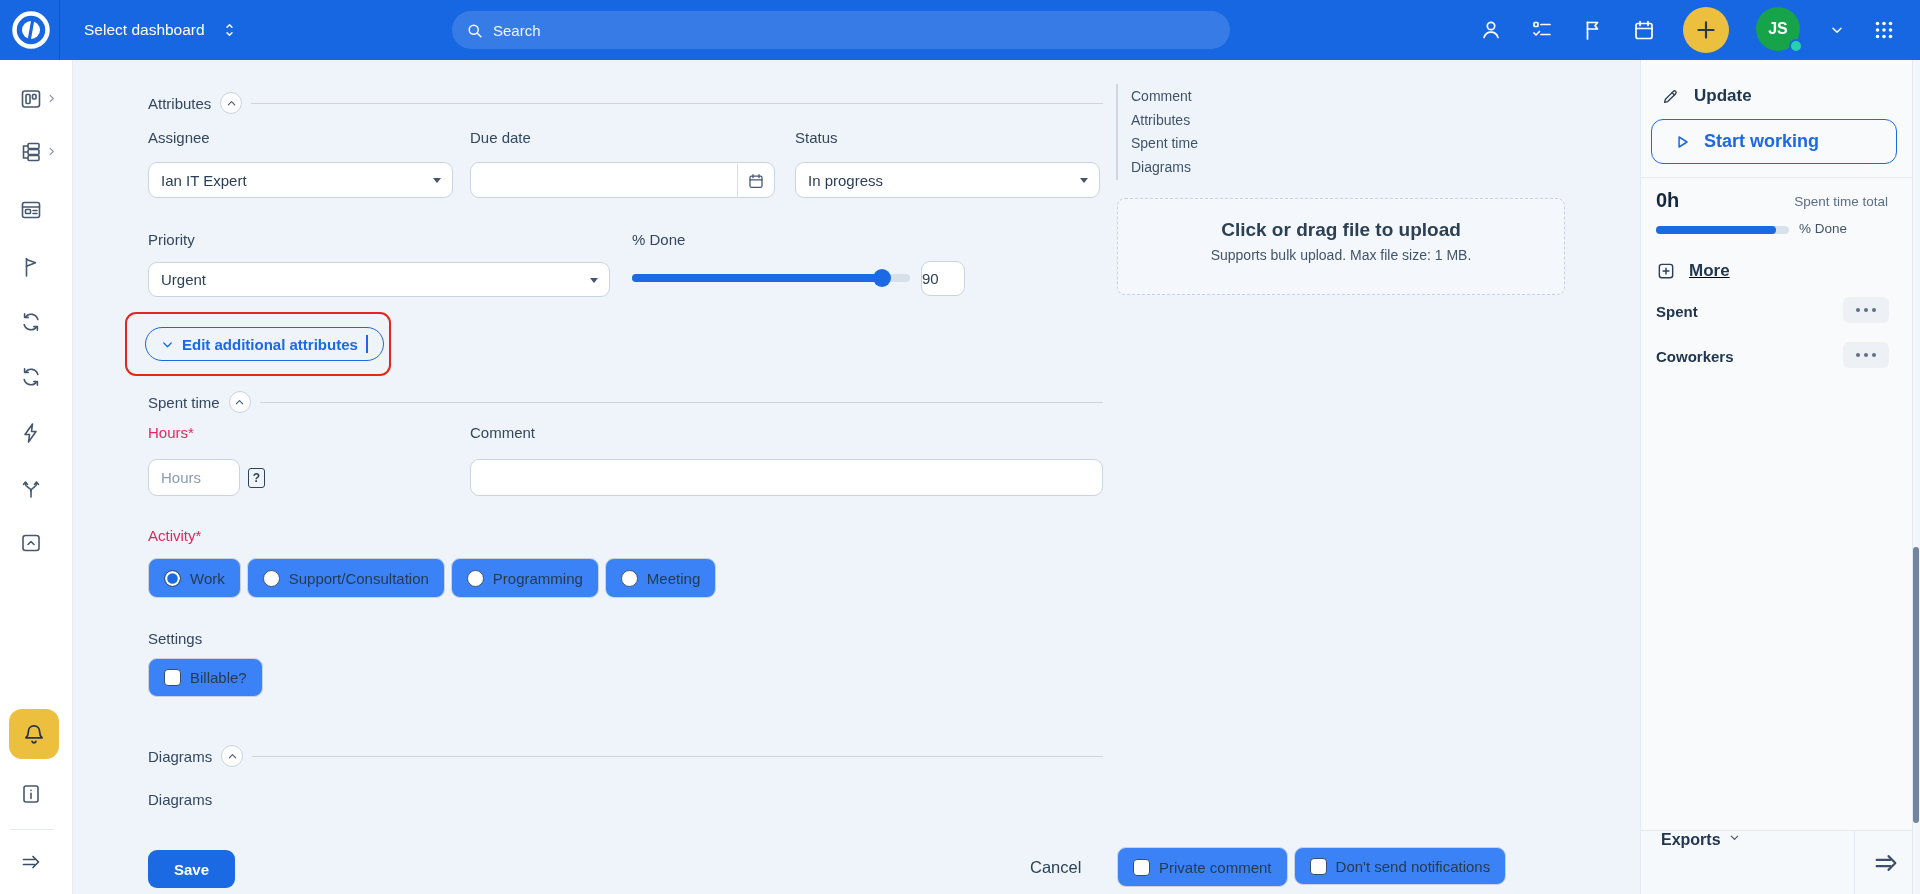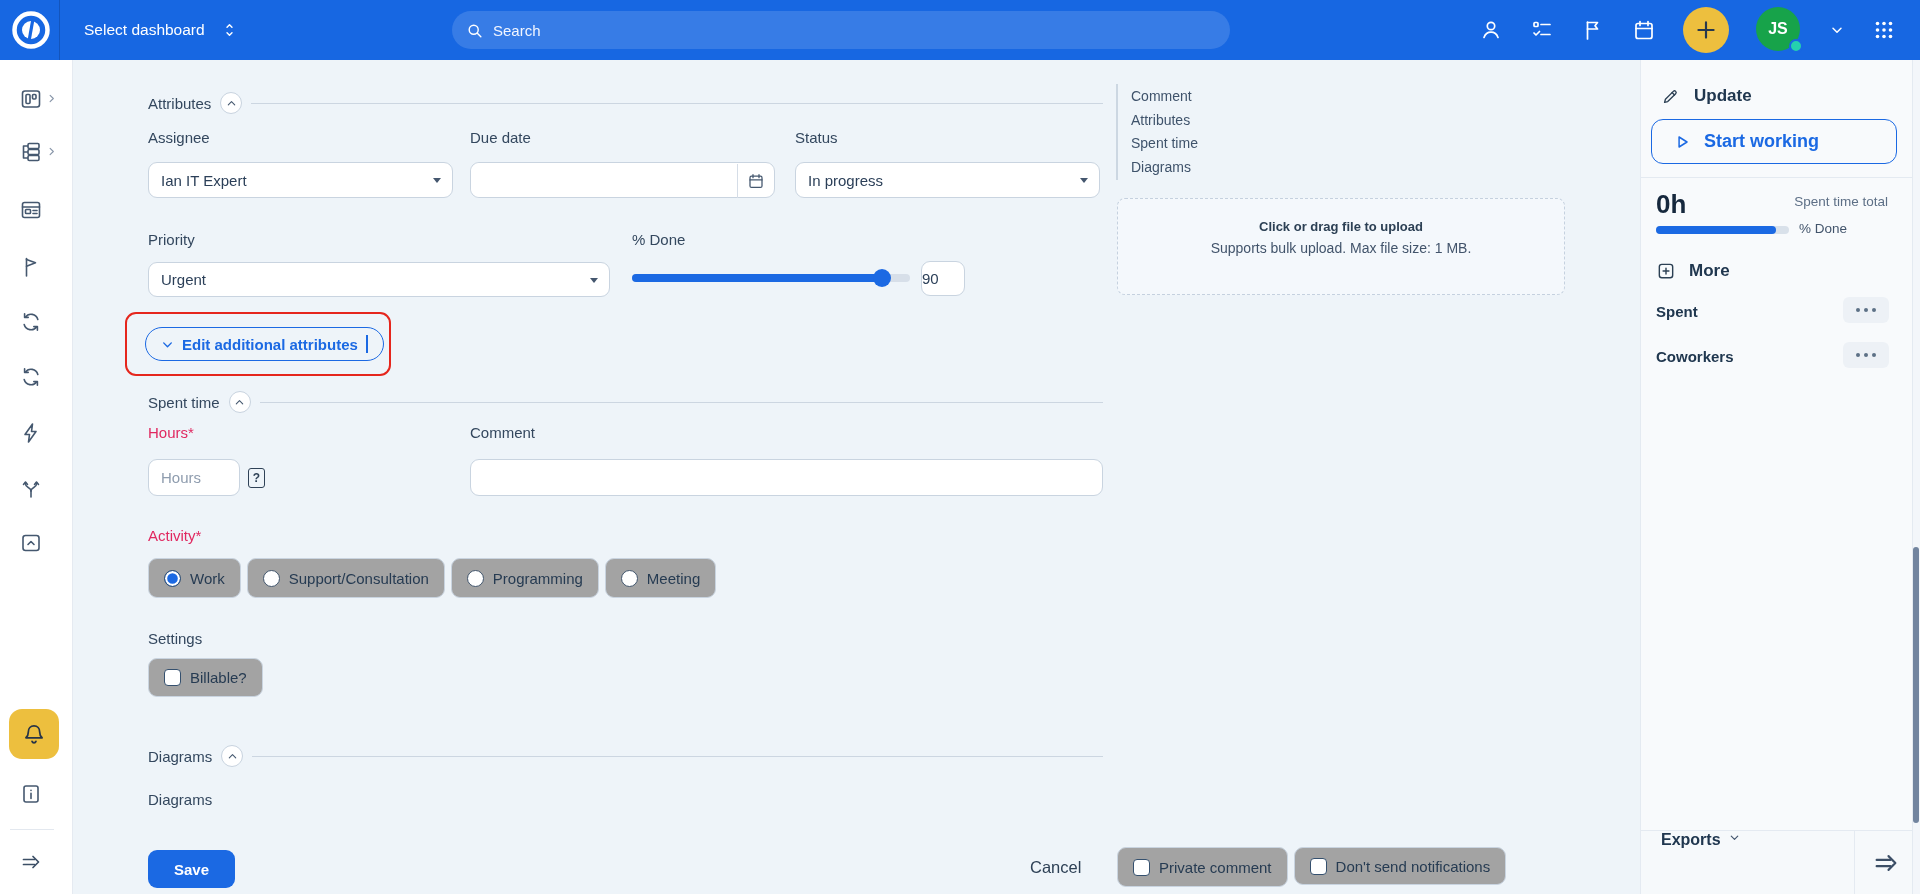--- a/index.html
+++ b/index.html
@@ -50,48 +50,48 @@
   .slider .handle { position:absolute; top:-5px; left:calc(var(--p)*1% - 9px); width:18px; height:18px; border-radius:50%; background:#1b69e3; }
 
   .edit-btn { position:absolute; left:145px; top:327px; height:34px; padding:0 15px; border:1.5px solid #1b69e3; border-radius:17px; background:transparent; color:#1b69e3; font-size:15px; font-weight:600; font-family:inherit; display:flex; align-items:center; gap:8px; cursor:pointer; }
   .edit-caret { width:2.5px; height:18px; background:#1b69e3; }
   .annotation { position:absolute; left:125px; top:312px; width:266px; height:64px; border:2.5px solid #e5261d; border-radius:11px; pointer-events:none; }
 
   .help-box { position:absolute; left:248px; top:468px; width:17px; height:20px; border:1.5px solid #2f4257; border-radius:3px; color:#2f4257; font-size:12px; font-weight:bold; display:flex; align-items:center; justify-content:center; }
 
   
   .pill-row { position:absolute; display:flex; gap:6px; }
-  .pill { height:40px; background:#a3a3a3; border:1px solid #c9d4e0; border-radius:9px; display:flex; align-items:center; gap:9px; padding:0 15px; font-size:15px; color:#263b52; cursor:pointer; }
+  .pill { height:40px; background:#3b82f6; border:1px solid #c9d4e0; border-radius:9px; display:flex; align-items:center; gap:9px; padding:0 15px; font-size:15px; color:#263b52; cursor:pointer; }
   .radio { width:17px; height:17px; border-radius:50%; border:1.6px solid #42566d; background:#fff; flex:none; }
   .is-selected .radio { border-color:#35506e; background:#1b69e3; box-shadow:inset 0 0 0 2.2px #fff; }
   .cbx { width:17px; height:17px; border:1.6px solid #35506e; border-radius:4px; background:#fff; flex:none; }
 
   .save-btn { position:absolute; left:148px; top:850px; width:87px; height:38px; background:#1b69e3; color:#fff; border:none; border-radius:9px; font-size:15px; font-weight:600; font-family:inherit; cursor:pointer;text-align:center; }
   .cancel-lnk { position:absolute; left:1030px; top:858px; font-size:16.5px; color:#2e4156; cursor:pointer; }
 
   
   .anchors { position:absolute; left:1116px; top:84px; border-left:2px solid #ccd7e2; padding:1px 0 1px 13px; display:flex; flex-direction:column; }
   .anchors a { font-size:14px; color:#3f536b; line-height:23.5px; text-decoration:none; cursor:pointer; }
   .upload { position:absolute; left:1117px; top:198px; width:448px; height:97px; border:1.5px dashed #c5d1df; border-radius:8px; background:#f4f8fc; text-align:center; cursor:pointer; }
-  .upload .t1 { margin-top:20px; font-size:13px; font-weight:bold; color:#2c4054; }
+  .upload .t1 { margin-top:20px; font-size:19px; font-weight:bold; color:#2c4054; }
   .upload .t2 { margin-top:6px; font-size:14px; color:#42546b; }
 
   
   .rpanel { position:absolute; left:1640px; top:60px; width:272px; height:834px; background:#f8fafc; border-left:1px solid #e4eaf1; }
   .upd-row { position:absolute; left:20px; top:26px; display:flex; align-items:center; gap:14px; cursor:pointer; }
   .upd-row span { font-size:17px; font-weight:600; color:#20374f; }
   .startw { position:absolute; left:10px; top:59px; width:246px; height:45px; border:1.5px solid #1b69e3; border-radius:12px; background:transparent; display:flex; align-items:center; gap:12px; padding-left:20px; cursor:pointer; font-family:inherit; }
   .startw span { font-size:18px; font-weight:600; color:#1b69e3; }
   .r-div { position:absolute; left:0; top:117px; width:100%; height:1px; background:#e4eaf1; }
-  .spent-val { position:absolute; left:15px; top:129px; font-size:26px; font-weight:bold; color:#16283d; }
+  .spent-val { position:absolute; left:15px; top:129px; font-size:20px; font-weight:bold; color:#16283d; }
   .spent-lbl { position:absolute; right:24px; top:134px; font-size:13.5px; color:#5d6f86; }
   .pbar { position:absolute; left:15px; top:166px; width:133px; height:8px; border-radius:4px; background:#d9e1ea; }
   .pbar .fill { position:absolute; left:0; top:0; height:8px; border-radius:4px; background:#1b69e3; width:calc(var(--p)*1%); }
   .pdone-lbl { position:absolute; left:158px; top:161px; font-size:13.5px; color:#42546b; }
-  .more-row { position:absolute; left:15px; top:201px; display:flex; align-items:center; gap:13px; cursor:pointer; }
+  .more-row { position:absolute; left:15px; top:201px; display:flex; align-items:center; gap:13px; cursor:pointer;text-decoration:underline; }
   .more-row span { font-size:17px; font-weight:600; color:#20374f; }
   .kv-lbl { position:absolute; left:15px; font-size:15px; font-weight:700; color:#20374f; }
   .dots-btn { position:absolute; left:202px; width:46px; height:26px; border-radius:6px; background:#edf1f6; display:flex; align-items:center; justify-content:center; gap:4px; cursor:pointer; }
   .dots-btn i { width:4px; height:4px; border-radius:50%; background:#5d7186; }
   .r-footer { position:absolute; left:0; top:770px; width:100%; height:64px; border-top:1px solid #e4eaf1; background:#f6f9fb; }
   .exports { position:absolute; left:20px; top:0; height:64px; display:flex; align-items:flex-start; gap:7px; cursor:pointer; }
   .exports span { font-size:16px; font-weight:600; color:#20374f; }
   .rf-div { position:absolute; left:213px; top:0; width:1px; height:64px; background:#e4eaf1; }
   .rf-arrow { position:absolute; left:230px; top:17px; width:30px; height:30px; cursor:pointer; }
 

